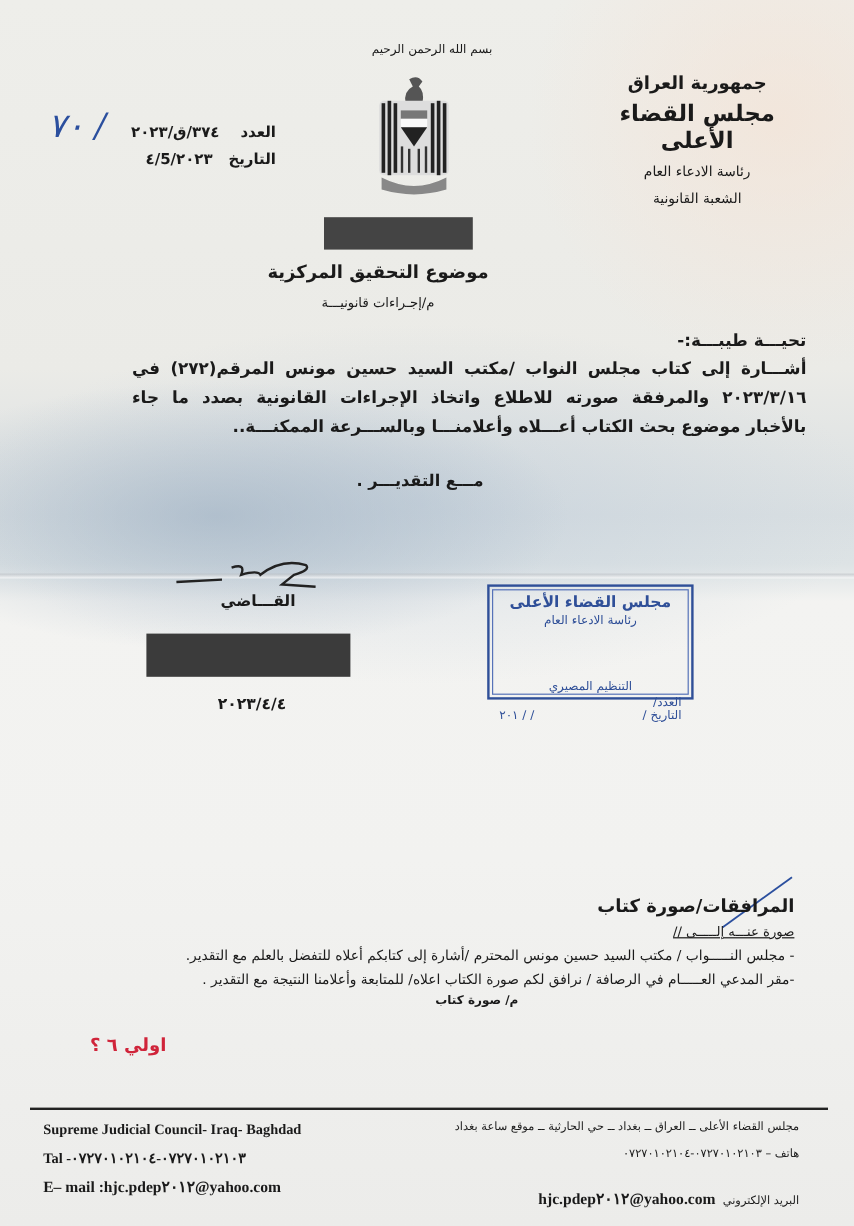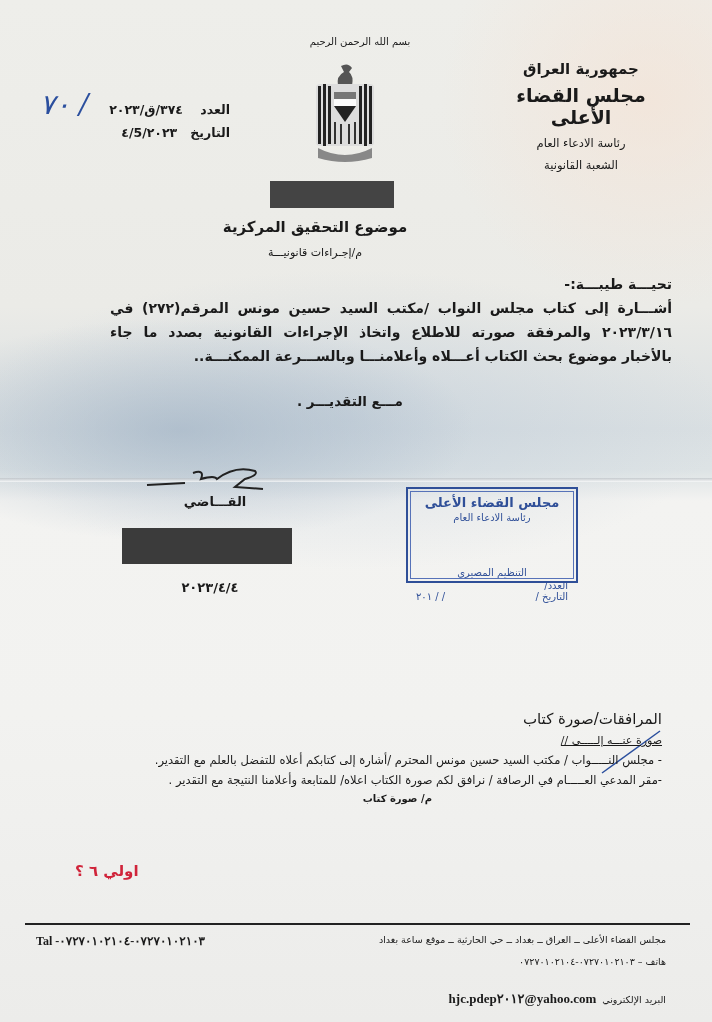--- a/index.html
+++ b/index.html
@@ -46,21 +46,21 @@
       left: 406px; top: 487px; width: 172px; height: 96px;
       border: 2px solid #2f4f98; outline: 1px solid #5672b8; outline-offset: -5px;
       color: #2f4f98; padding: 6px 8px; text-align: center;
     }
     .stamp .s1 { font-size: 13px; font-weight: bold; margin-bottom: 2px; }
     .stamp .s2 { font-size: 10px; margin-bottom: 2px; }
     .stamp .s3 { font-size: 10px; margin-bottom: 2px; margin-top: 44px; }
     .stamp .s4 { font-size: 10px; text-align: right; }
     .stamp .s5 { font-size: 10px; text-align: right; display: flex; justify-content: space-between; }
     .attach { right: 50px; top: 710px; width: 560px; }
-    .attach .title { font-size: 15px; font-weight: 400; margin-bottom: 6px; }
+    .attach .title { font-size: 15px; font-weight: 700; margin-bottom: 6px; margin-top: 36px; }
     .attach .cc { font-size: 11px; text-decoration: underline; margin-bottom: 6px; }
     .attach .item { font-size: 11.5px; margin-bottom: 6px; white-space: nowrap; }
     .attach .encl { font-size: 10px; font-weight: bold; margin-right: 230px; }
     .check-mark { left: 600px; top: 727px; width: 64px; height: 50px; }
     .red-note { left: 75px; top: 862px; font-size: 15px; color: #d0243a; font-weight: bold; }
     .footer-rule { left: 25px; top: 923px; width: 665px; height: 2px; background: #222; }
     .foot-left { left: 36px; top: 934px; width: 300px; font-family: "Liberation Serif", serif; font-weight: bold; }
     .foot-left .f1 { font-size: 12px; margin-bottom: 9px; }
     .foot-left .f2 { font-size: 12px; margin-bottom: 8px; }
     .foot-left .f3 { font-size: 13px; }
@@ -160,21 +160,23 @@
   <div class="cc">صورة عنـــه إلـــــى //</div>
   <div class="item">- مجلس النـــــواب / مكتب السيد حسين مونس المحترم /أشارة إلى كتابكم أعلاه للتفضل بالعلم مع التقدير.</div>
   <div class="item">-مقر المدعي العـــــام في الرصافة / نرافق لكم صورة الكتاب اعلاه/ للمتابعة وأعلامنا النتيجة  مع التقدير .</div>
   <div class="encl">م/ صورة كتاب</div>
 </div>
 
 <div class="abs red-note rtl">اولي ٦ ؟</div>
 
 <div class="abs footer-rule"></div>
 <div class="abs foot-left">
+  <div class="f1">Supreme Judicial Council- Iraq- Baghdad</div>
   <div class="f2">Tal  -٠٧٢٧٠١٠٢١٠٣-٠٧٢٧٠١٠٢١٠٤</div>
+  <div class="f3">E– mail :hjc.pdep٢٠١٢@yahoo.com</div>
 </div>
 <div class="abs foot-right rtl">
   <div class="f1">مجلس القضاء الأعلى ــ العراق ــ بغداد ــ  حي الحارثية ــ موقع ساعة بغداد</div>
   <div class="f2">هاتف – ٠٧٢٧٠١٠٢١٠٣-٠٧٢٧٠١٠٢١٠٤</div>
   <div class="f3">
     <span>البريد الإلكتروني</span>
     <span class="mail">hjc.pdep٢٠١٢@yahoo.com</span>
   </div>
 </div>
 

